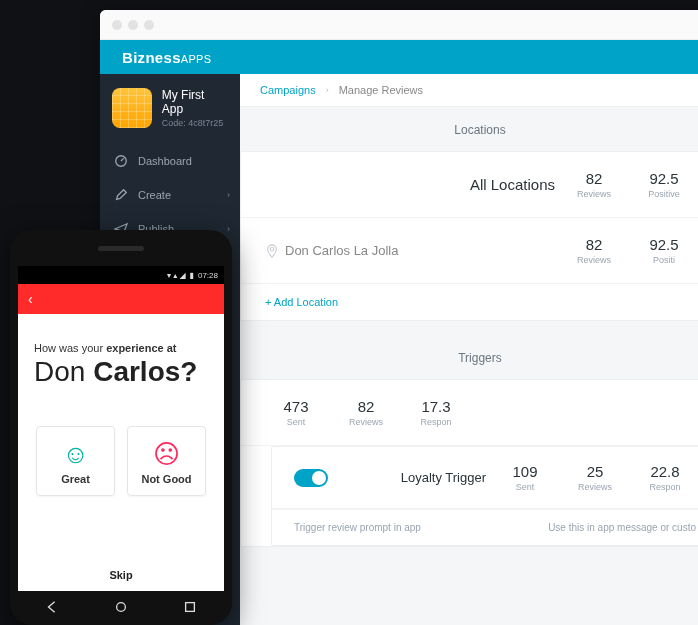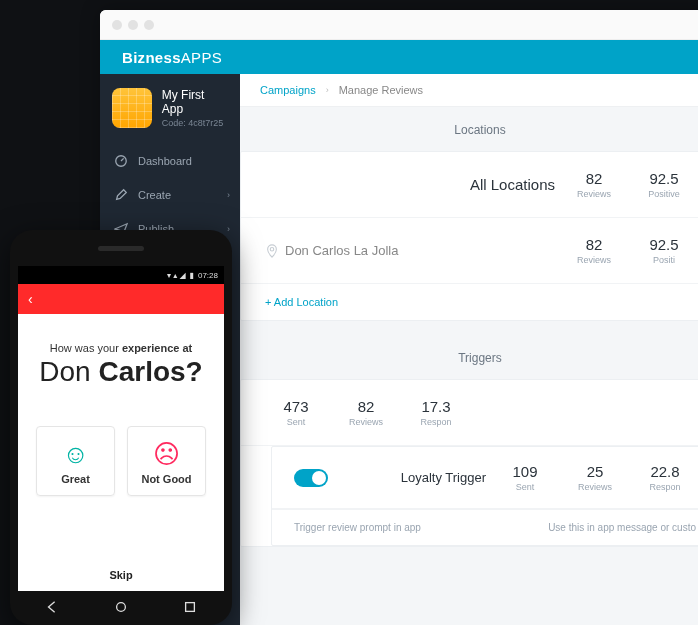--- a/index.html
+++ b/index.html
@@ -64,21 +64,21 @@
   .foot { display: flex; justify-content: space-between; padding: 12px 22px; font-size: 10px; color: #9aa5b1; border-top: 1px solid #f1f3f5; }
 
   
   .phone { position: absolute; left: 10px; top: 230px; width: 222px; height: 395px;
     background: #111; border-radius: 22px; box-shadow: 0 8px 30px rgba(0,0,0,.6); padding: 36px 8px 34px; }
   .speaker { position: absolute; top: 16px; left: 50%; transform: translateX(-50%); width: 46px; height: 5px; background: #2a2a2a; border-radius: 3px; }
   .screen { width: 100%; height: 100%; background: #fff; position: relative; overflow: hidden; }
   .statusbar { height: 18px; background: #000; color: #ddd; font-size: 8px; display: flex; justify-content: flex-end; align-items: center; gap: 4px; padding: 0 6px; }
   .topbar { height: 30px; background: #ff2a2a; display: flex; align-items: center; padding: 0 10px; }
   .back { color: #fff; font-size: 14px; }
-  .prompt { text-align: center; padding: 28px 16px 10px; }
+  .prompt { text-align: left; padding: 28px 16px 10px; }
   .prompt-q { font-size: 11px; color: #333; }
   .prompt-q b { font-weight: 700; }
   .prompt-loc { font-size: 28px; font-weight: 300; color: #222; margin-top: 2px; }
   .prompt-loc b { font-weight: 700; }
   .choices { display: flex; gap: 12px; justify-content: center; margin-top: 28px; padding: 0 18px; }
   .choice { flex: 1; border: 1px solid #e5e5e5; border-radius: 4px; padding: 14px 0 10px; text-align: center; cursor: pointer; box-shadow: 0 1px 2px rgba(0,0,0,.05); }
   .face { font-size: 26px; line-height: 1; }
   .face.good { color: #00b3a4; }
   .face.bad { color: #ff2a5f; }
   .choice-l { font-size: 11px; color: #333; margin-top: 6px; font-weight: 600; }
@@ -90,21 +90,21 @@
 </head>
 <body>
 
 <div class="browser">
   <div class="browser-chrome">
     <div class="chrome-dot"></div>
     <div class="chrome-dot"></div>
     <div class="chrome-dot"></div>
   </div>
   <div class="brand-bar">
-    <span class="brand"><b>Bizness</b><span style="font-size:15px;font-weight:400">APPS</span></span>
+    <span class="brand"><b>Bizness</b><span style="font-size:11px;font-weight:400">APPS</span></span>
   </div>
   <div class="app-body">
     <div class="sidebar">
       <div class="app-block">
         <div class="app-icon"></div>
         <div>
           <div class="app-title">My First App</div>
           <div class="app-code">Code: 4c8t7r25</div>
         </div>
       </div>

